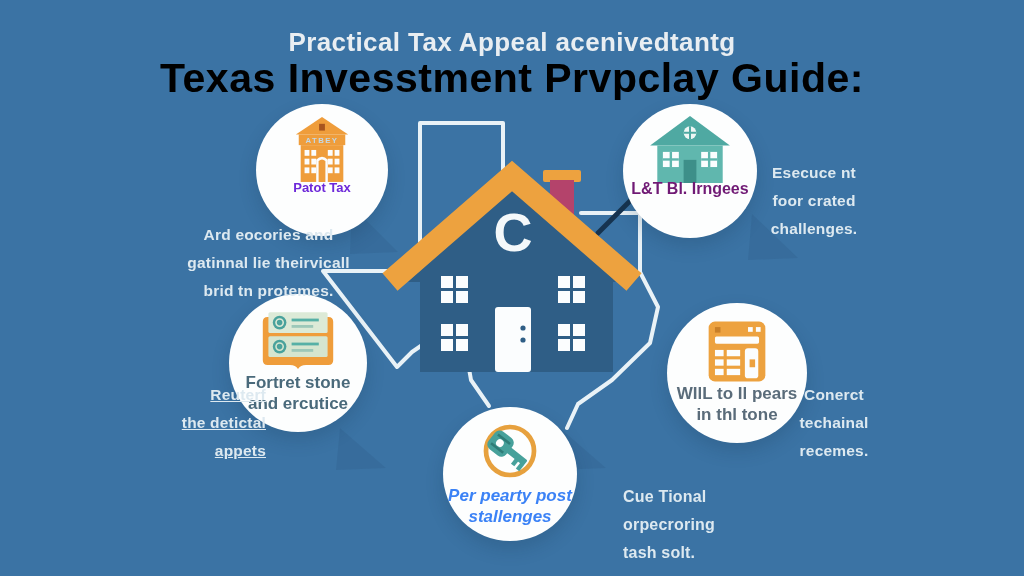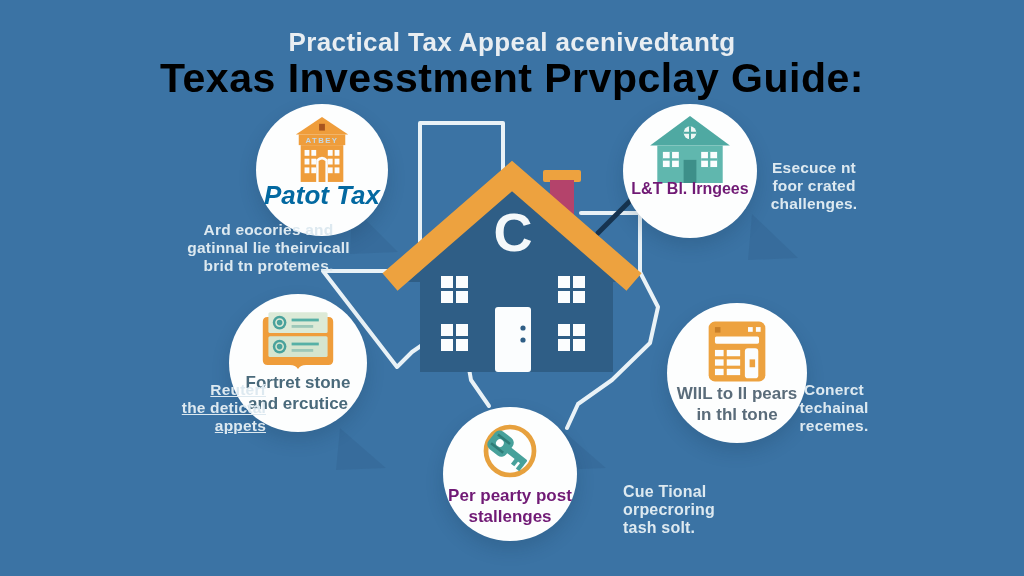--- a/index.html
+++ b/index.html
@@ -25,36 +25,36 @@
     position:absolute;background:#fdfefe;border-radius:50%;z-index:2;
     box-shadow:0 8px 18px rgba(18,42,64,.18);
   }
   .node .circle-icon{position:absolute;left:50%;transform:translateX(-50%);}
   .node .circle-label{
     position:absolute;left:0;right:0;text-align:center;font-weight:bold;
     white-space:pre-line;line-height:1.22;
   }
   .c1{left:256px;top:104px;width:132px;height:132px;}
   .c1 .circle-icon{top:12px;}
-  .c1 .circle-label{top:76px;font-size:26px;color:#0369a1;font-style:italic;}
+  .c1 .circle-label{top:76px;font-size:13px;color:#6d28d9;}
   .c2{left:229px;top:294px;width:138px;height:138px;}
   .c2 .circle-icon{top:15px;}
   .c2 .circle-label{top:79px;font-size:17px;color:#4a6a7b;}
   .c3{left:623px;top:104px;width:134px;height:134px;}
   .c3 .circle-icon{top:12px;}
   .c3 .circle-label{top:75px;font-size:16px;color:#701a75;}
   .c4{left:667px;top:303px;width:140px;height:140px;}
   .c4 .circle-icon{top:17px;}
   .c4 .circle-label{top:81px;font-size:17px;color:#5a6c7a;}
   .c5{left:443px;top:407px;width:134px;height:134px;}
   .c5 .circle-icon{top:14px;}
-  .c5 .circle-label{top:79px;font-size:17px;color:#701a75;}
+  .c5 .circle-label{top:79px;font-size:17px;color:#3b82f6;font-style:italic;}
   .note{
     position:absolute;z-index:3;color:#dde9f0;font-size:15.5px;font-weight:600;
-    line-height:18px;white-space:pre-line;letter-spacing:.2px;
+    line-height:28px;white-space:pre-line;letter-spacing:.2px;
   }
   .note-left{left:156px;top:221px;width:225px;text-align:center;}
   .note-left-lower{left:118px;top:381px;width:148px;text-align:right;text-decoration:underline;}
   .note-right-top{left:738px;top:159px;width:152px;text-align:center;}
   .note-right-mid{left:775px;top:381px;width:118px;text-align:center;}
   .note-bottom{left:576px;top:483px;width:140px;text-align:left;font-size:16px;margin-left:47px;}
 </style>
 </head>
 <body>
 

